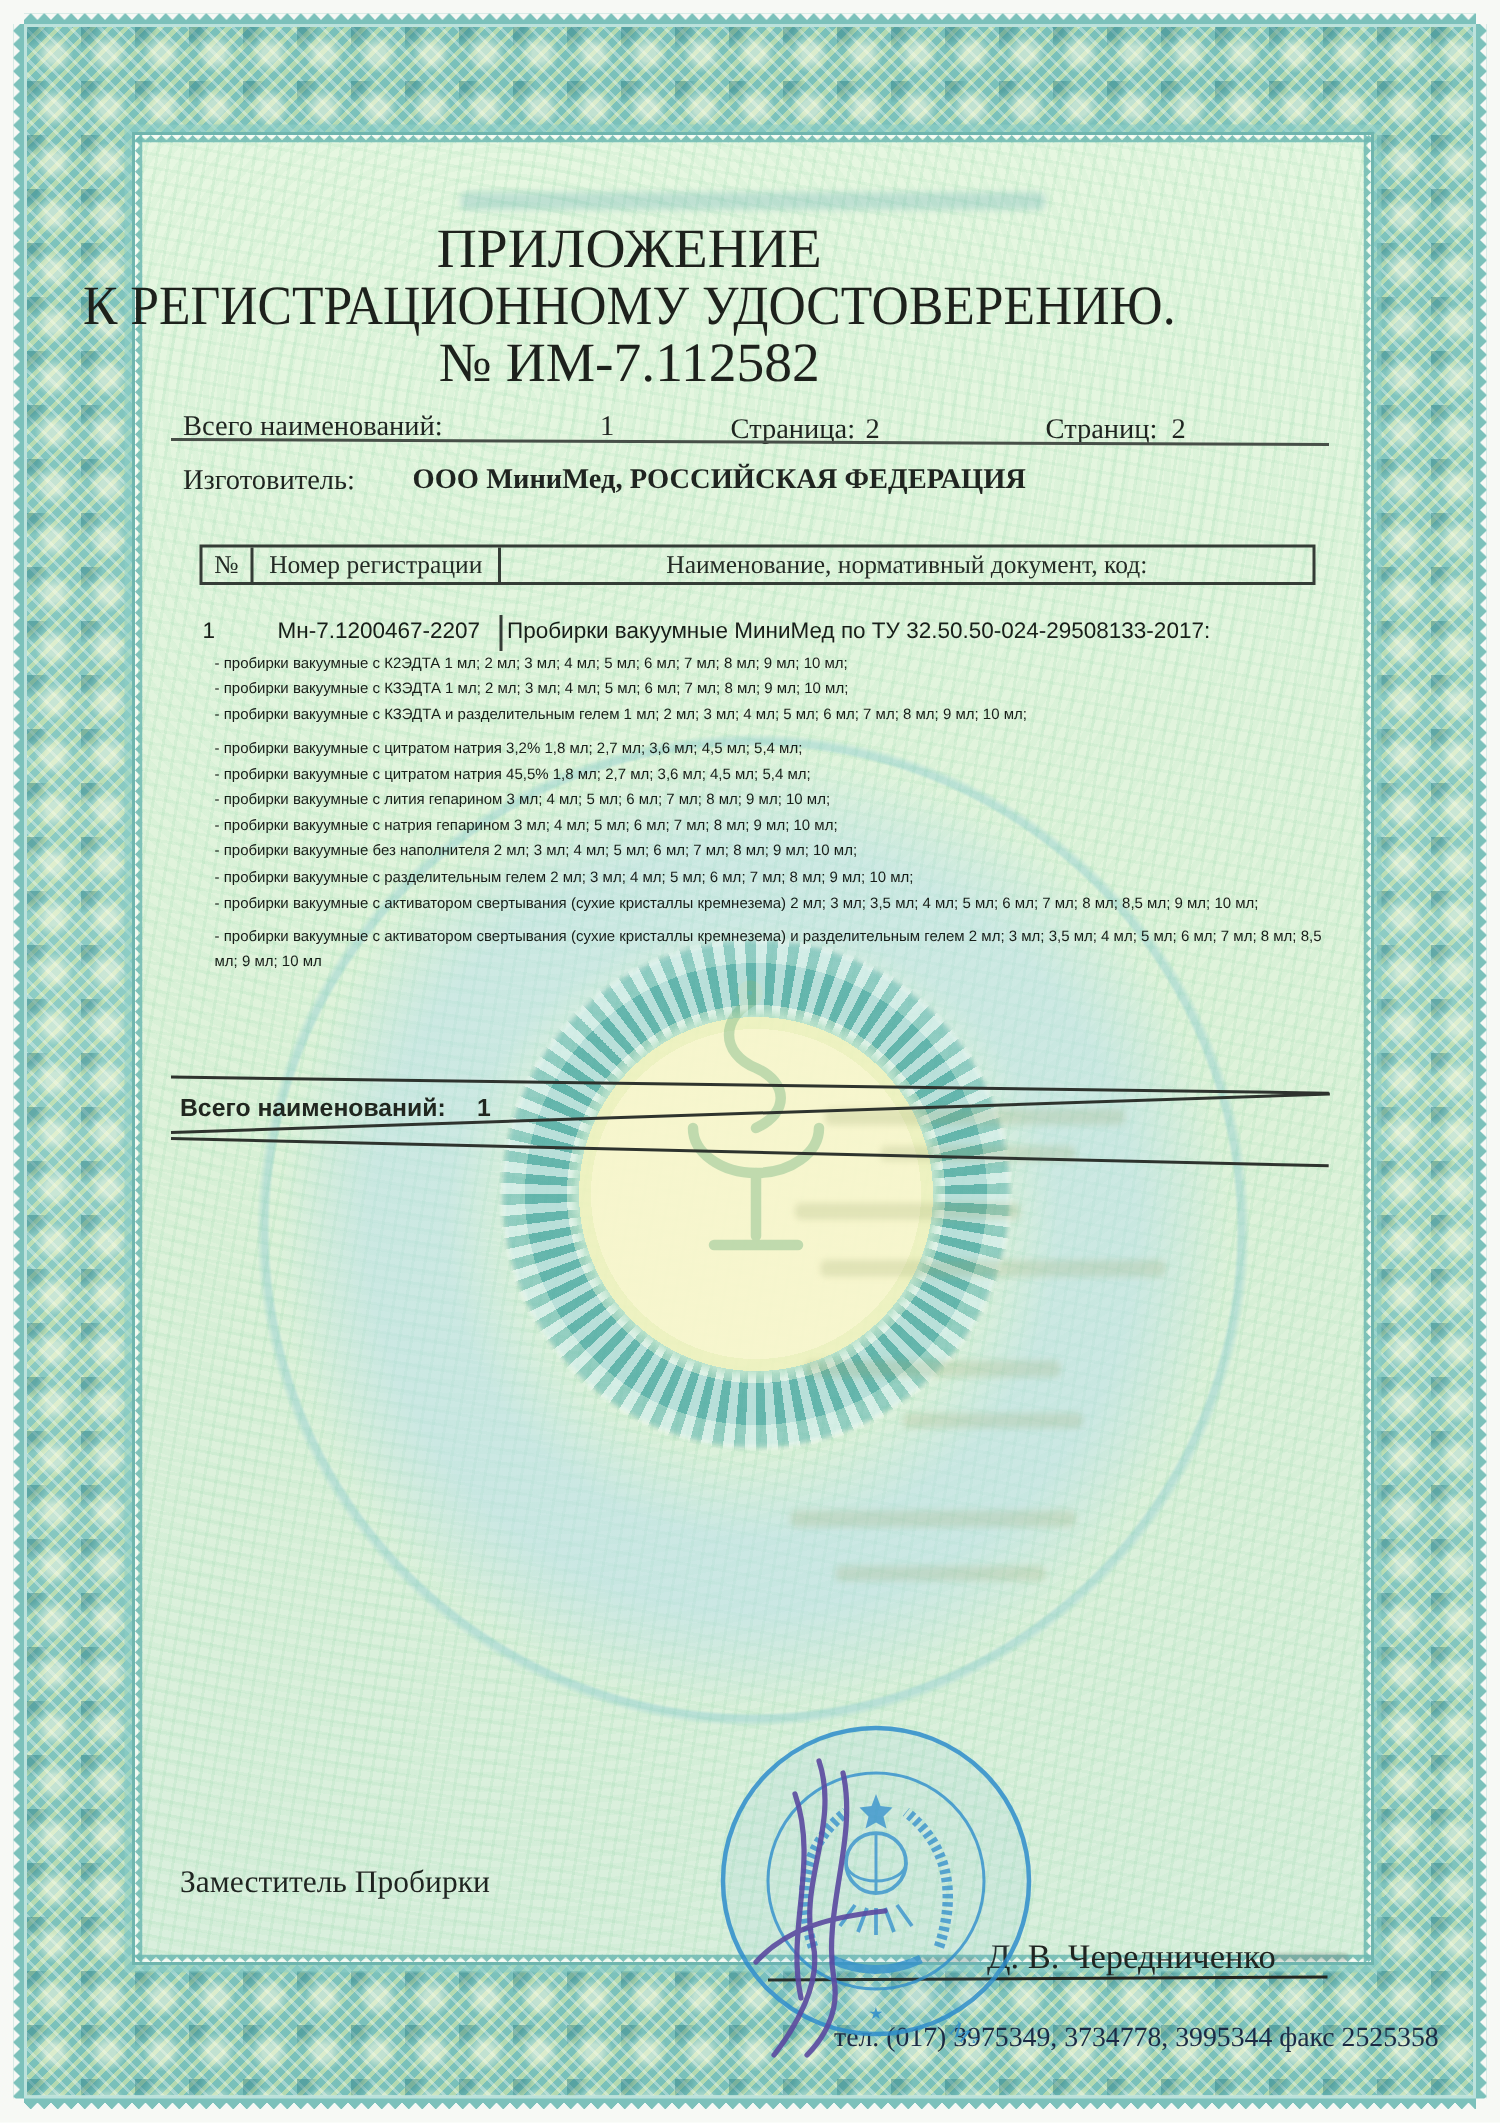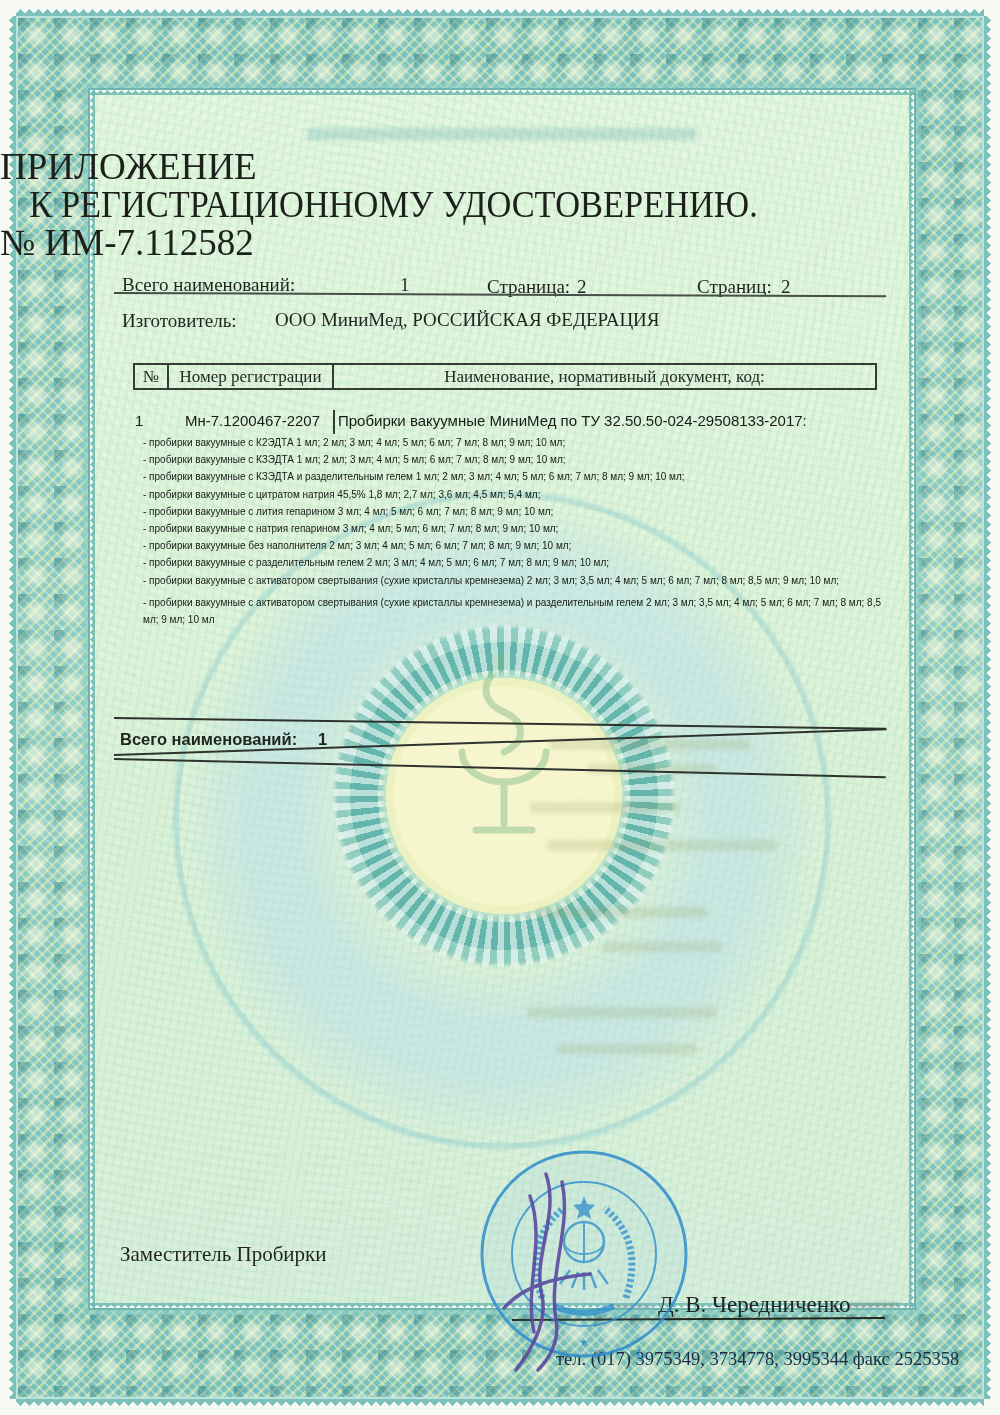--- a/index.html
+++ b/index.html
@@ -54,25 +54,25 @@
   .bowl{position:absolute;left:100px;top:28px;opacity:.5;}
 
   
   .ghost{position:absolute;border-radius:4px;background:rgba(152,162,104,.22);filter:blur(2px);}
   .ghost.teal{background:rgba(90,170,175,.28);}
   .ghost.gray{background:rgba(120,130,120,.30);filter:blur(1px);}
 
   
   .content{position:absolute;inset:0;z-index:3;}
   .abs{position:absolute;}
-  .title{left:0;top:148px;width:839px;font-size:37px;line-height:38px;color:#1d211c;}
+  .title{left:0;top:148px;width:839px;text-align:center;font-size:37px;line-height:38px;color:#1d211c;}
   .title .t2{display:block;transform:scaleX(.93);transform-origin:center;}
   .title .t1,.title .t3{display:block;}
   .lbl{font-size:19px;}
-  .bold{font-weight:normal;}
+  .bold{font-weight:bold;}
   .rule{height:2px;background:#474f48;transform-origin:left center;}
   .thead{left:133px;top:363px;width:744px;height:27px;display:flex;border:2px solid #343c36;
          font-size:17px;color:#232a24;box-sizing:border-box;}
   .thead .c{display:flex;align-items:center;justify-content:center;box-sizing:border-box;}
   .c1{width:34px;border-right:2px solid #343c36;}
   .c2{width:165px;border-right:2px solid #343c36;}
   .c3{flex:1;text-align:center;}
   .sans{font-family:"Liberation Sans",sans-serif;}
   .rowtxt{font-size:15px;color:#171d18;}
   .vdiv{width:2px;background:#343c36;}
@@ -157,20 +157,21 @@
 
     <span class="abs sans rowtxt" style="left:135px;top:412px;">1</span>
     <span class="abs sans rowtxt" style="left:185px;top:412px;">Мн-7.1200467-2207</span>
     <div class="abs vdiv" style="left:333px;top:410px;height:24px;"></div>
     <span class="abs sans rowtxt" style="left:338px;top:412px;width:545px;">Пробирки вакуумные МиниМед по ТУ 32.50.50-024-29508133-2017:</span>
 
     <div class="abs variants">
       <div class="variant">- пробирки вакуумные с К2ЭДТА 1 мл; 2 мл; 3 мл; 4 мл; 5 мл; 6 мл; 7 мл; 8 мл; 9 мл; 10 мл;</div>
       <div class="variant">- пробирки вакуумные с КЗЭДТА 1 мл; 2 мл; 3 мл; 4 мл; 5 мл; 6 мл; 7 мл; 8 мл; 9 мл; 10 мл;</div>
       <div class="variant">- пробирки вакуумные с КЗЭДТА и разделительным гелем 1 мл; 2 мл; 3 мл; 4 мл; 5 мл; 6 мл; 7 мл; 8 мл; 9 мл; 10 мл;</div>
+      <div class="variant sp">- пробирки вакуумные с цитратом натрия 3,2% 1,8 мл; 2,7 мл; 3,6 мл; 4,5 мл; 5,4 мл;</div>
       <div class="variant">- пробирки вакуумные с цитратом натрия 45,5% 1,8 мл; 2,7 мл; 3,6 мл; 4,5 мл; 5,4 мл;</div>
       <div class="variant">- пробирки вакуумные с лития гепарином 3 мл; 4 мл; 5 мл; 6 мл; 7 мл; 8 мл; 9 мл; 10 мл;</div>
       <div class="variant">- пробирки вакуумные с натрия гепарином 3 мл; 4 мл; 5 мл; 6 мл; 7 мл; 8 мл; 9 мл; 10 мл;</div>
       <div class="variant">- пробирки вакуумные без наполнителя 2 мл; 3 мл; 4 мл; 5 мл; 6 мл; 7 мл; 8 мл; 9 мл; 10 мл;</div>
       <div class="variant">- пробирки вакуумные с разделительным гелем 2 мл; 3 мл; 4 мл; 5 мл; 6 мл; 7 мл; 8 мл; 9 мл; 10 мл;</div>
       <div class="variant">- пробирки вакуумные с активатором свертывания (сухие кристаллы кремнезема) 2 мл; 3 мл; 3,5 мл; 4 мл; 5 мл; 6 мл; 7 мл; 8 мл; 8,5 мл; 9 мл; 10 мл;</div>
       <div class="variant sp">- пробирки вакуумные с активатором свертывания (сухие кристаллы кремнезема) и разделительным гелем 2 мл; 3 мл; 3,5 мл; 4 мл; 5 мл; 6 мл; 7 мл; 8 мл; 8,5 мл; 9 мл; 10 мл</div>
     </div>
 
     <div class="abs xline" style="left:114px;top:717px;width:772px;transform:rotate(.8deg);"></div>

